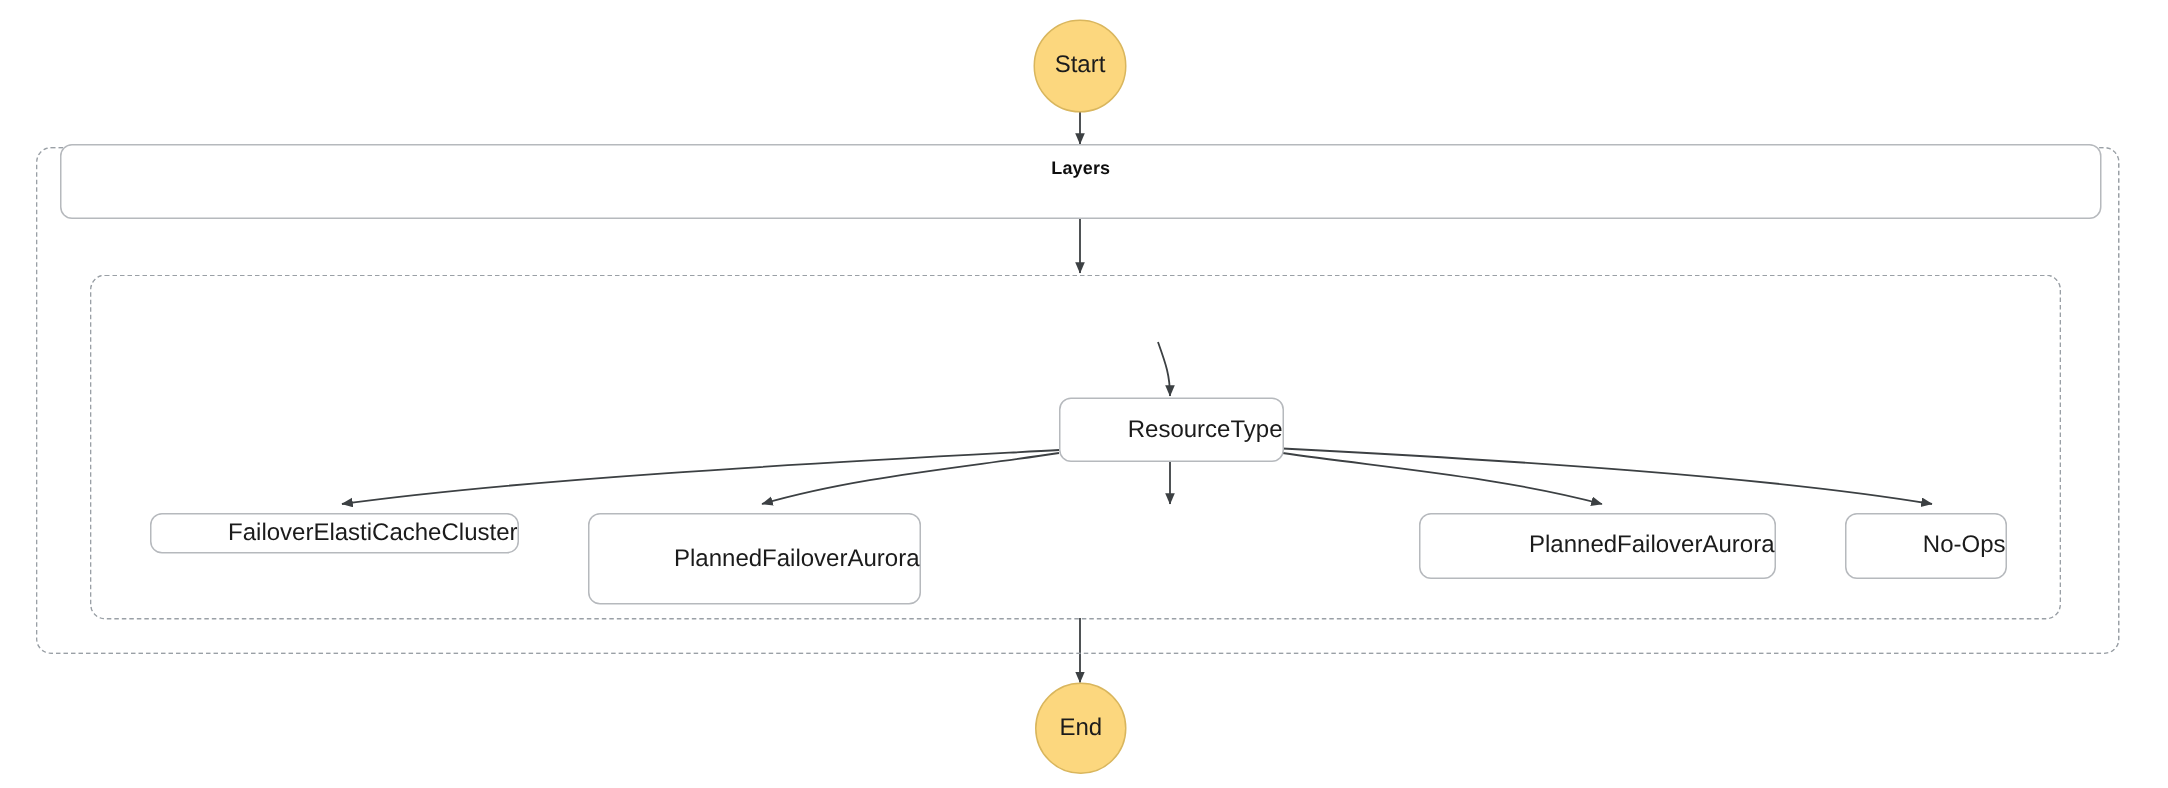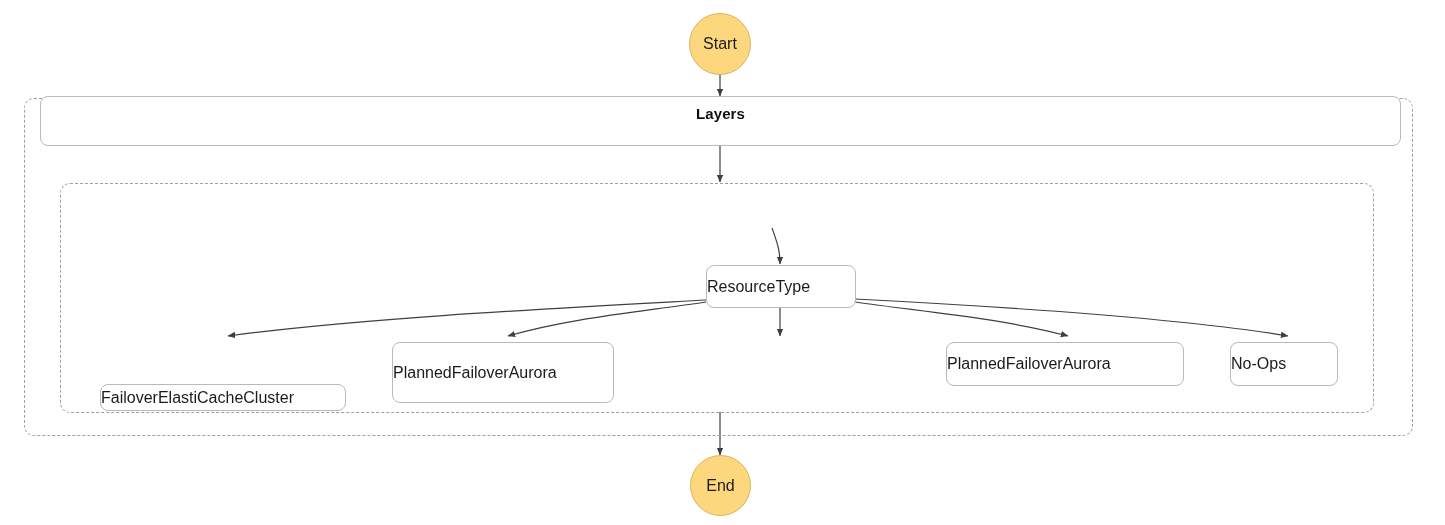--- a/index.html
+++ b/index.html
@@ -46,21 +46,21 @@
     position: absolute;
     border: 1px solid #b6b9bd;
     border-radius: 8px;
     background: #ffffff;
     box-sizing: border-box;
     display: flex;
     align-items: flex-start;
     justify-content: center;
   }
   .cluster-title-box .title-text {
-    font-size: 15px;
+    font-size: 12px;
     font-weight: bold;
     color: #0f0f0f;
     line-height: 1;
     padding-top: 9px;
     letter-spacing: 0.1px;
     white-space: nowrap;
   }
 
   
   .terminal {
@@ -82,21 +82,21 @@
 
   
   .node-box {
     position: absolute;
     border: 1px solid #b6b9bd;
     border-radius: 8px;
     background: #ffffff;
     box-sizing: border-box;
     display: flex;
     align-items: center;
-    justify-content: flex-start;
+    justify-content: flex-end;
   }
   .node-box .node-text {
     font-size: 16px;
     color: #1b1b1b;
     line-height: 1;
     white-space: nowrap;
   }
 </style>
 </head>
 <body>
@@ -143,21 +143,21 @@
   </div>
 
   <div class="terminal" style="left:689px; top:13px; width:62px; height:62px;">
     <span class="terminal-text">Start</span>
   </div>
 
   <div class="node-box" style="left:706px; top:265px; width:150px; height:43px;">
     <span class="node-text">ResourceType</span>
   </div>
 
-  <div class="node-box" style="left:100px; top:342px; width:246px; height:27px;margin-top:42px;">
+  <div class="node-box" style="left:100px; top:342px; width:246px; height:27px;">
     <span class="node-text">FailoverElastiCacheCluster</span>
   </div>
 
   <div class="node-box" style="left:392px; top:342px; width:222px; height:61px;">
     <span class="node-text">PlannedFailoverAurora</span>
   </div>
 
 
   <div class="node-box" style="left:946px; top:342px; width:238px; height:44px;">
     <span class="node-text">PlannedFailoverAurora</span>

